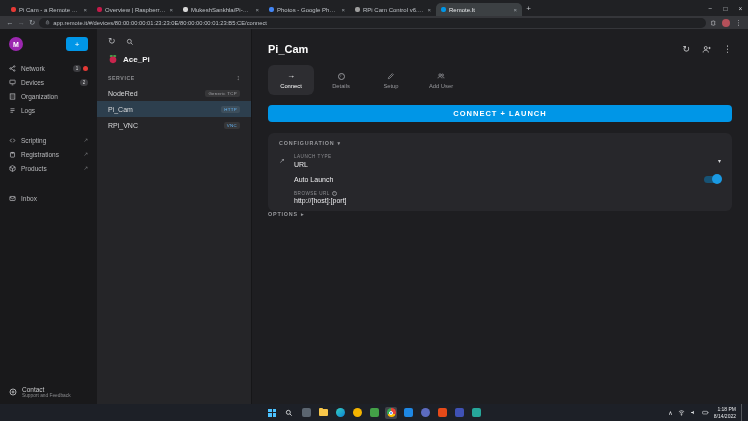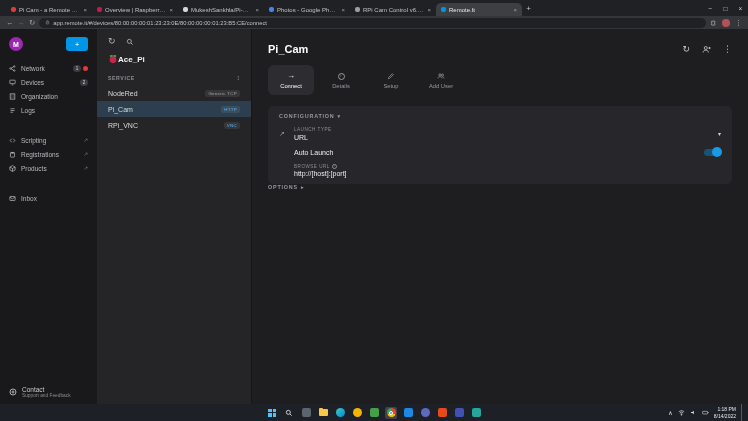--- a/index.html
+++ b/index.html
@@ -46,21 +46,21 @@
   .sidebar-fill { flex:1; }
   .contact { display:flex; gap:5px; padding:0 9px; align-items:center; color:#c9cacc; }
   .contact svg { width:8px; height:8px; flex:none; }
   .contact-title { font-size:6.5px; }
   .contact-sub { font-size:4.8px; color:#8a8b8e; }
 
   .panel { width:155px; flex:none; background:#252528; display:flex; flex-direction:column; padding-top:8px; border-right:1px solid #161618; }
   .panel-icons { display:flex; gap:10px; padding:0 11px; color:#b7b8bb; margin-bottom:8px; align-items:center; }
   .panel-icons .refresh { font-size:9px; line-height:1; }
   .panel-icons svg { width:8px; height:8px; }
-  .device-row { display:flex; align-items:center; padding:0 11px; margin-bottom:10px; }
+  .device-row { display:flex; align-items:center; gap:5px; padding:0 11px; margin-bottom:10px; }
   .device-row svg { width:10px; height:10px; }
   .device-name { color:#f2f2f3; font-size:8px; font-weight:bold; }
   .service-head { display:flex; align-items:center; justify-content:space-between; padding:0 11px; margin-bottom:4px; color:#8d8e91; }
   .service-label { font-size:5.2px; letter-spacing:0.6px; font-weight:bold; }
   .sort-ic { font-size:7px; }
   .svc-row { height:16px; display:flex; align-items:center; justify-content:space-between; padding:0 11px; color:#d8d9db; font-size:7px; }
   .svc-row.selected { background:#2d3f4e; }
   .tag { font-size:4.4px; letter-spacing:0.3px; padding:1px 3px; border-radius:2px; background:rgba(255,255,255,0.08); color:#a3a4a8; white-space:nowrap; }
   .tag.blue { color:#64b5f6; }
 
@@ -350,20 +350,21 @@
                 <circle cx="9" cy="9" r="3.5"></circle>
                 <path d="M3 19c0-3 2.5-5 6-5s6 2 6 5"></path>
                 <circle cx="16.5" cy="9" r="3"></circle>
                 <path d="M16 14c3 0 5 2 5 5"></path>
               </svg>
             </span>
           <span class="mtab-label">Add User</span>
         </div>
       </div>
 
+      <div class="connect-btn">CONNECT + LAUNCH</div>
 
       <div class="card">
         <div class="card-head">
           <span>CONFIGURATION</span>
           <span class="card-caret">▾</span>
         </div>
         <div class="cfg-row">
           <span class="cfg-icon">↗</span>
           <span class="cfg-col">
             <span class="cfg-label">LAUNCH TYPE</span>

